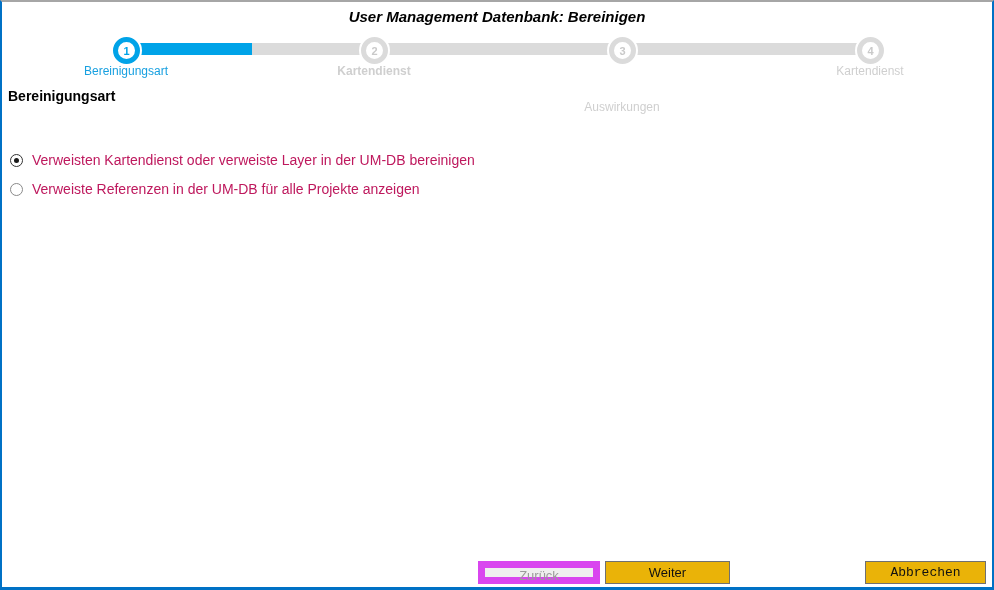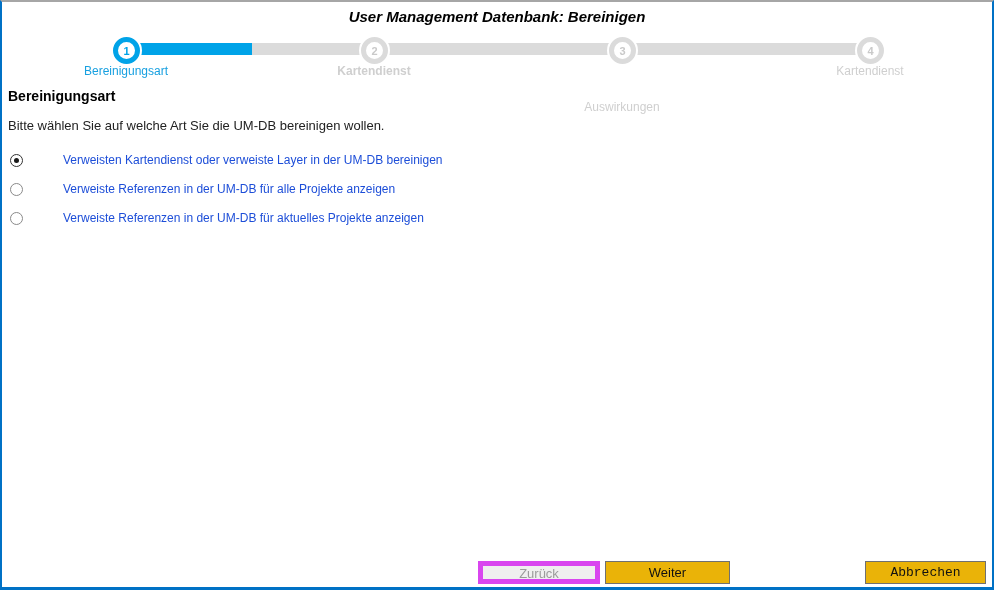--- a/index.html
+++ b/index.html
@@ -40,28 +40,28 @@
   .option-row { display:flex; align-items:center; height:20px; margin-bottom:9px; cursor:default; }
   .radio {
     width:13px; height:13px; border-radius:50%; box-sizing:border-box;
     border:1px solid #8a8a8a; background:#fff; margin-right:9px; position:relative; flex:0 0 auto;
   }
   .radio.checked { border-color:#333; }
   .radio.checked::after {
     content:""; position:absolute; left:3px; top:3px; width:5px; height:5px;
     border-radius:50%; background:#1a1a1a;
   }
-  .option-label { font-size:12px; color:#1d4ed8; white-space:nowrap;margin-left:31px; }
+  .option-label { font-size:14px; color:#be185d; white-space:nowrap; }
   
   .btn {
     position:absolute; top:559px; height:23px; box-sizing:border-box;
     font-family:"Liberation Sans", sans-serif; font-size:13px; padding:0;
     background:#eab308; border:1px solid #707070; color:#111; cursor:default;
   }
-  .btn-back { left:476px; width:122px; background:#EFEFEF; border:5px solid #d946ef; color:#9B9B9B; }
+  .btn-back { left:476px; width:122px; background:#EFEFEF; border:7px solid #d946ef; color:#9B9B9B; }
   .btn-next { left:603px; width:125px; }
   .btn-cancel { left:863px; width:121px;font-family:Liberation Mono, monospace; }
 </style>
 </head>
 <body>
 
 <div class="dialog">
 
   <div class="title">User Management Datenbank: Bereinigen</div>
 
@@ -81,34 +81,29 @@
   <div class="step-circle c4">
     <span>4</span>
   </div>
 
   <div class="step-label active l1">Bereinigungsart</div>
   <div class="step-label l2">Kartendienst</div>
   <div class="step-label l3">Auswirkungen</div>
   <div class="step-label l4">Kartendienst</div>
 
   <div class="heading">Bereinigungsart</div>
-  <div class="instruction">Bitte wählen Sie auf welche Art Sie die UM-DB bereinigen wollen.</div>
 
   <div class="options">
     <div class="option-row">
       <span class="radio checked"></span>
       <span class="option-label">Verweisten Kartendienst oder verweiste Layer in der UM-DB bereinigen</span>
     </div>
     <div class="option-row">
       <span class="radio"></span>
       <span class="option-label">Verweiste Referenzen in der UM-DB für alle Projekte anzeigen</span>
     </div>
-    <div class="option-row">
-      <span class="radio"></span>
-      <span class="option-label">Verweiste Referenzen in der UM-DB für aktuelles Projekte anzeigen</span>
-    </div>
   </div>
 
   <button class="btn btn-back" disabled="">Zurück</button>
   <button class="btn btn-next">Weiter</button>
   <button class="btn btn-cancel">Abbrechen</button>
 
 </div>
 
 </body></html>

